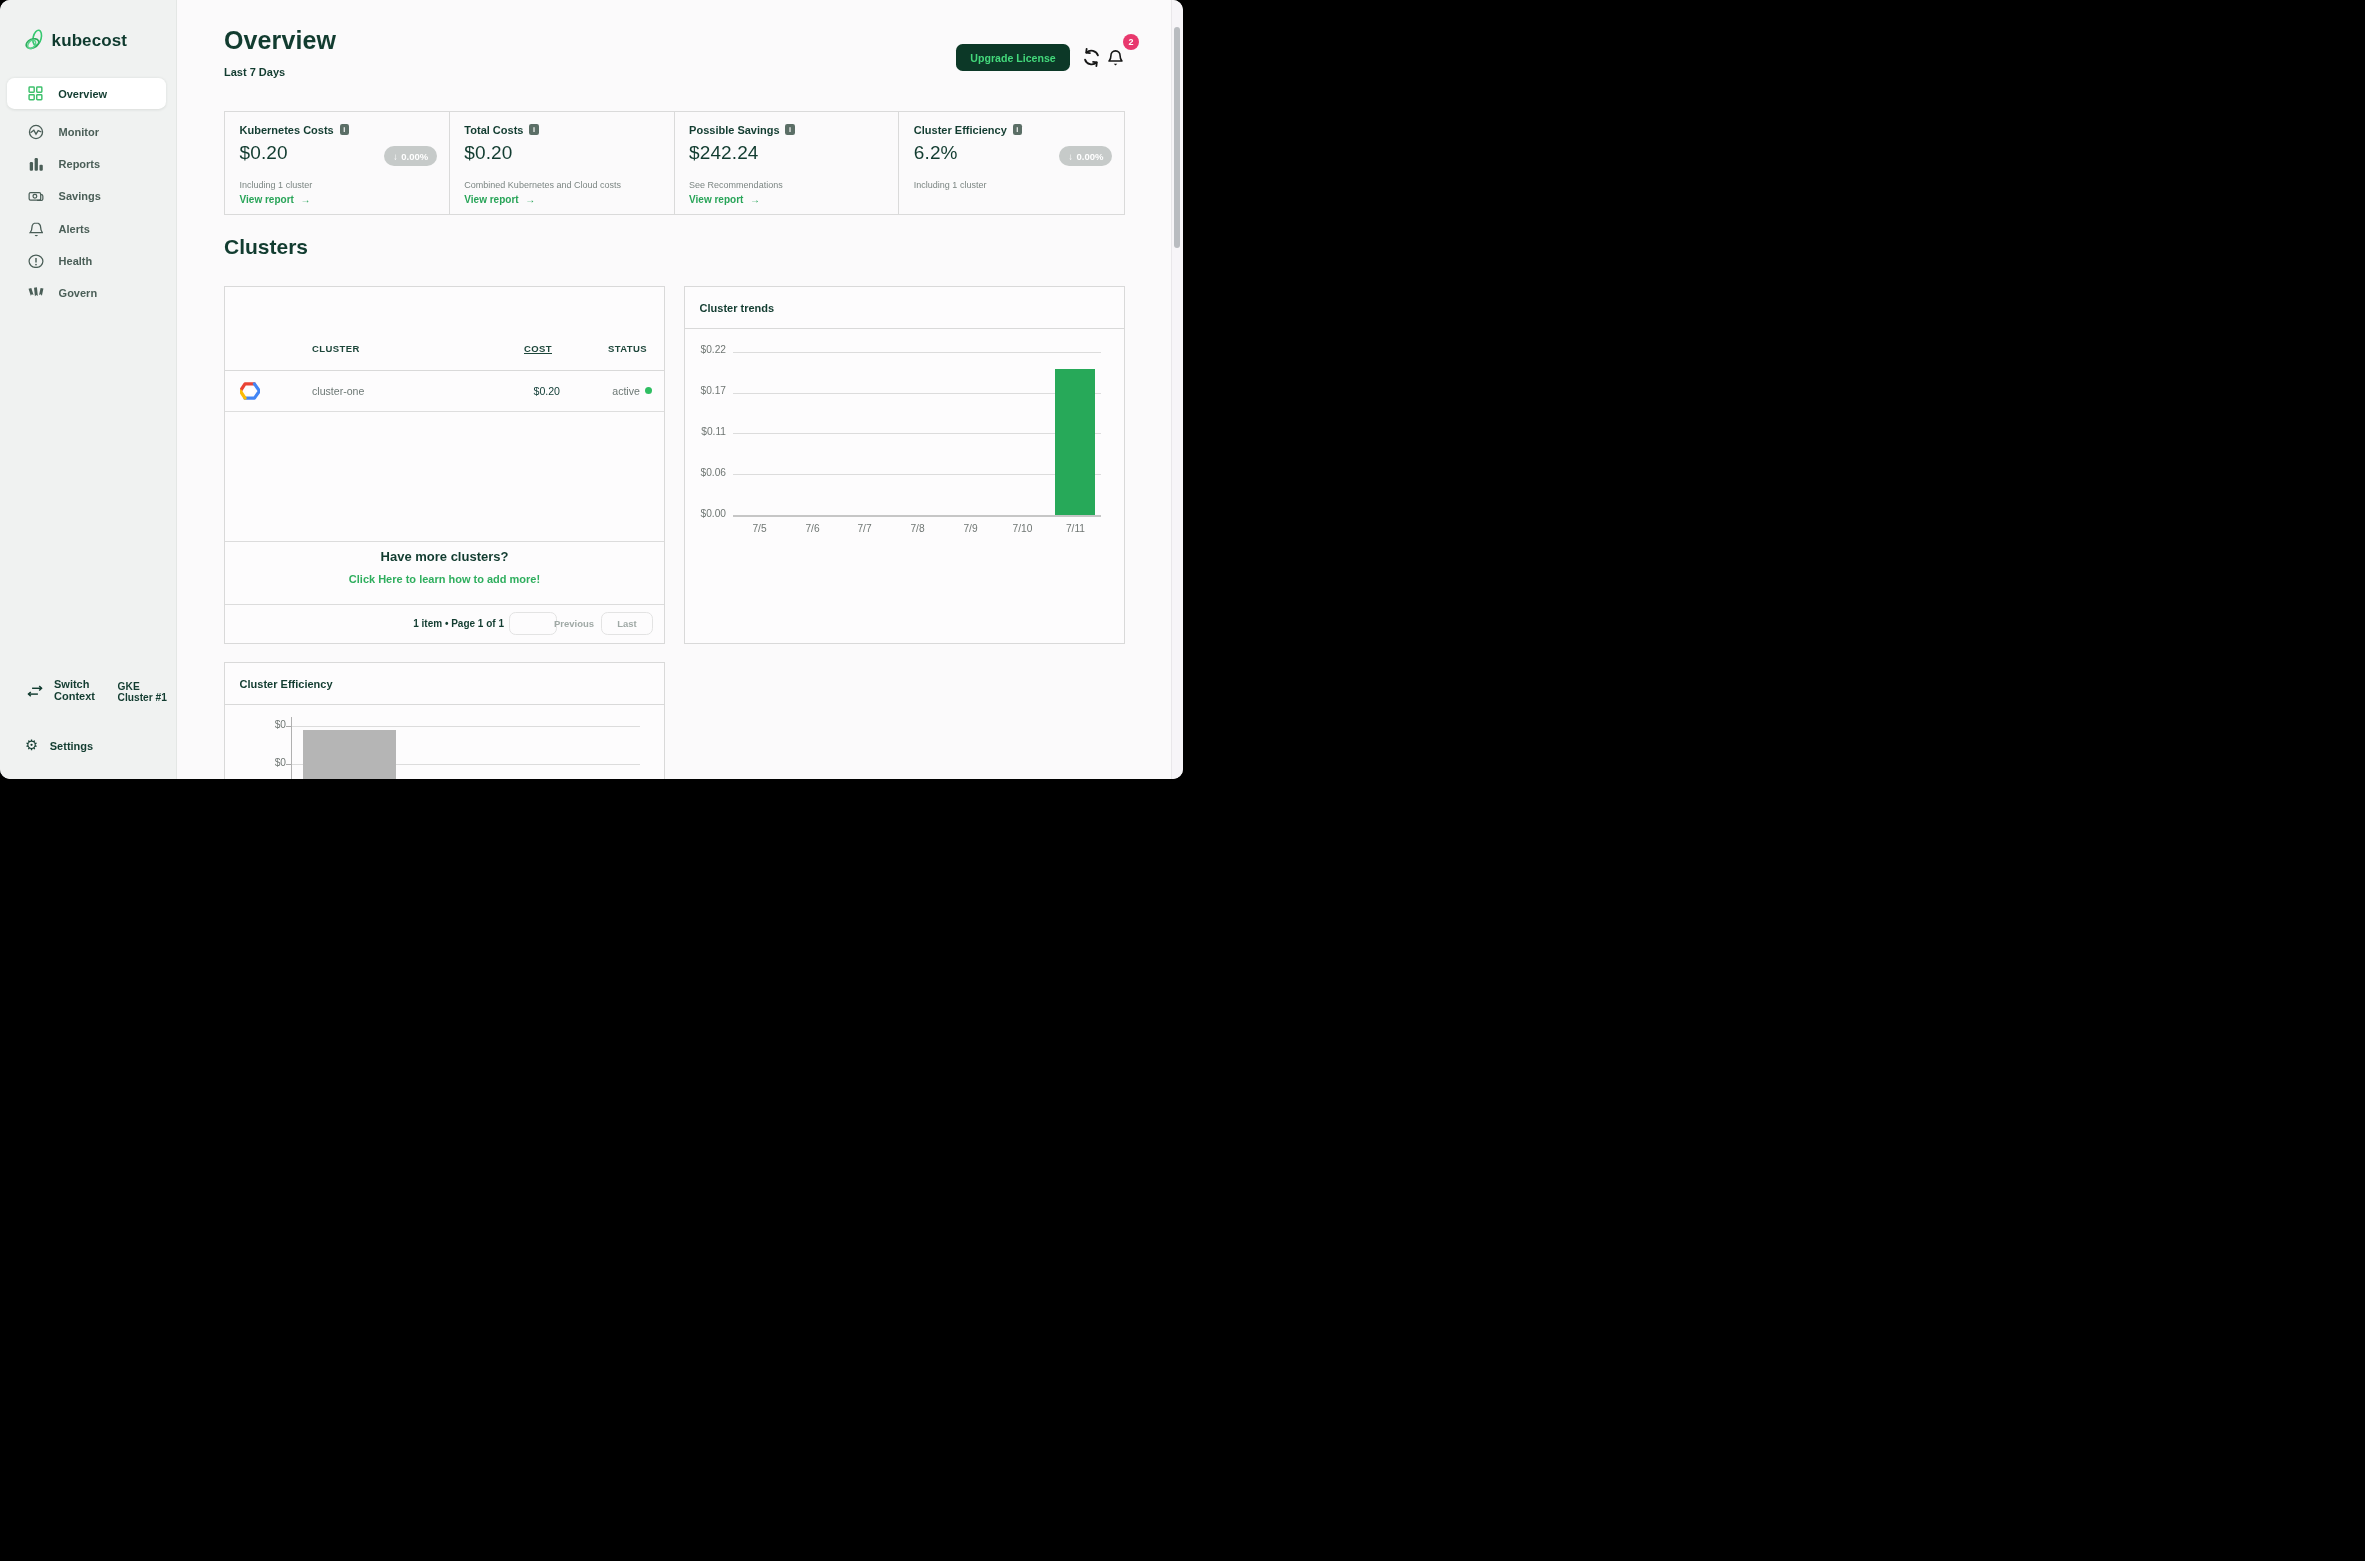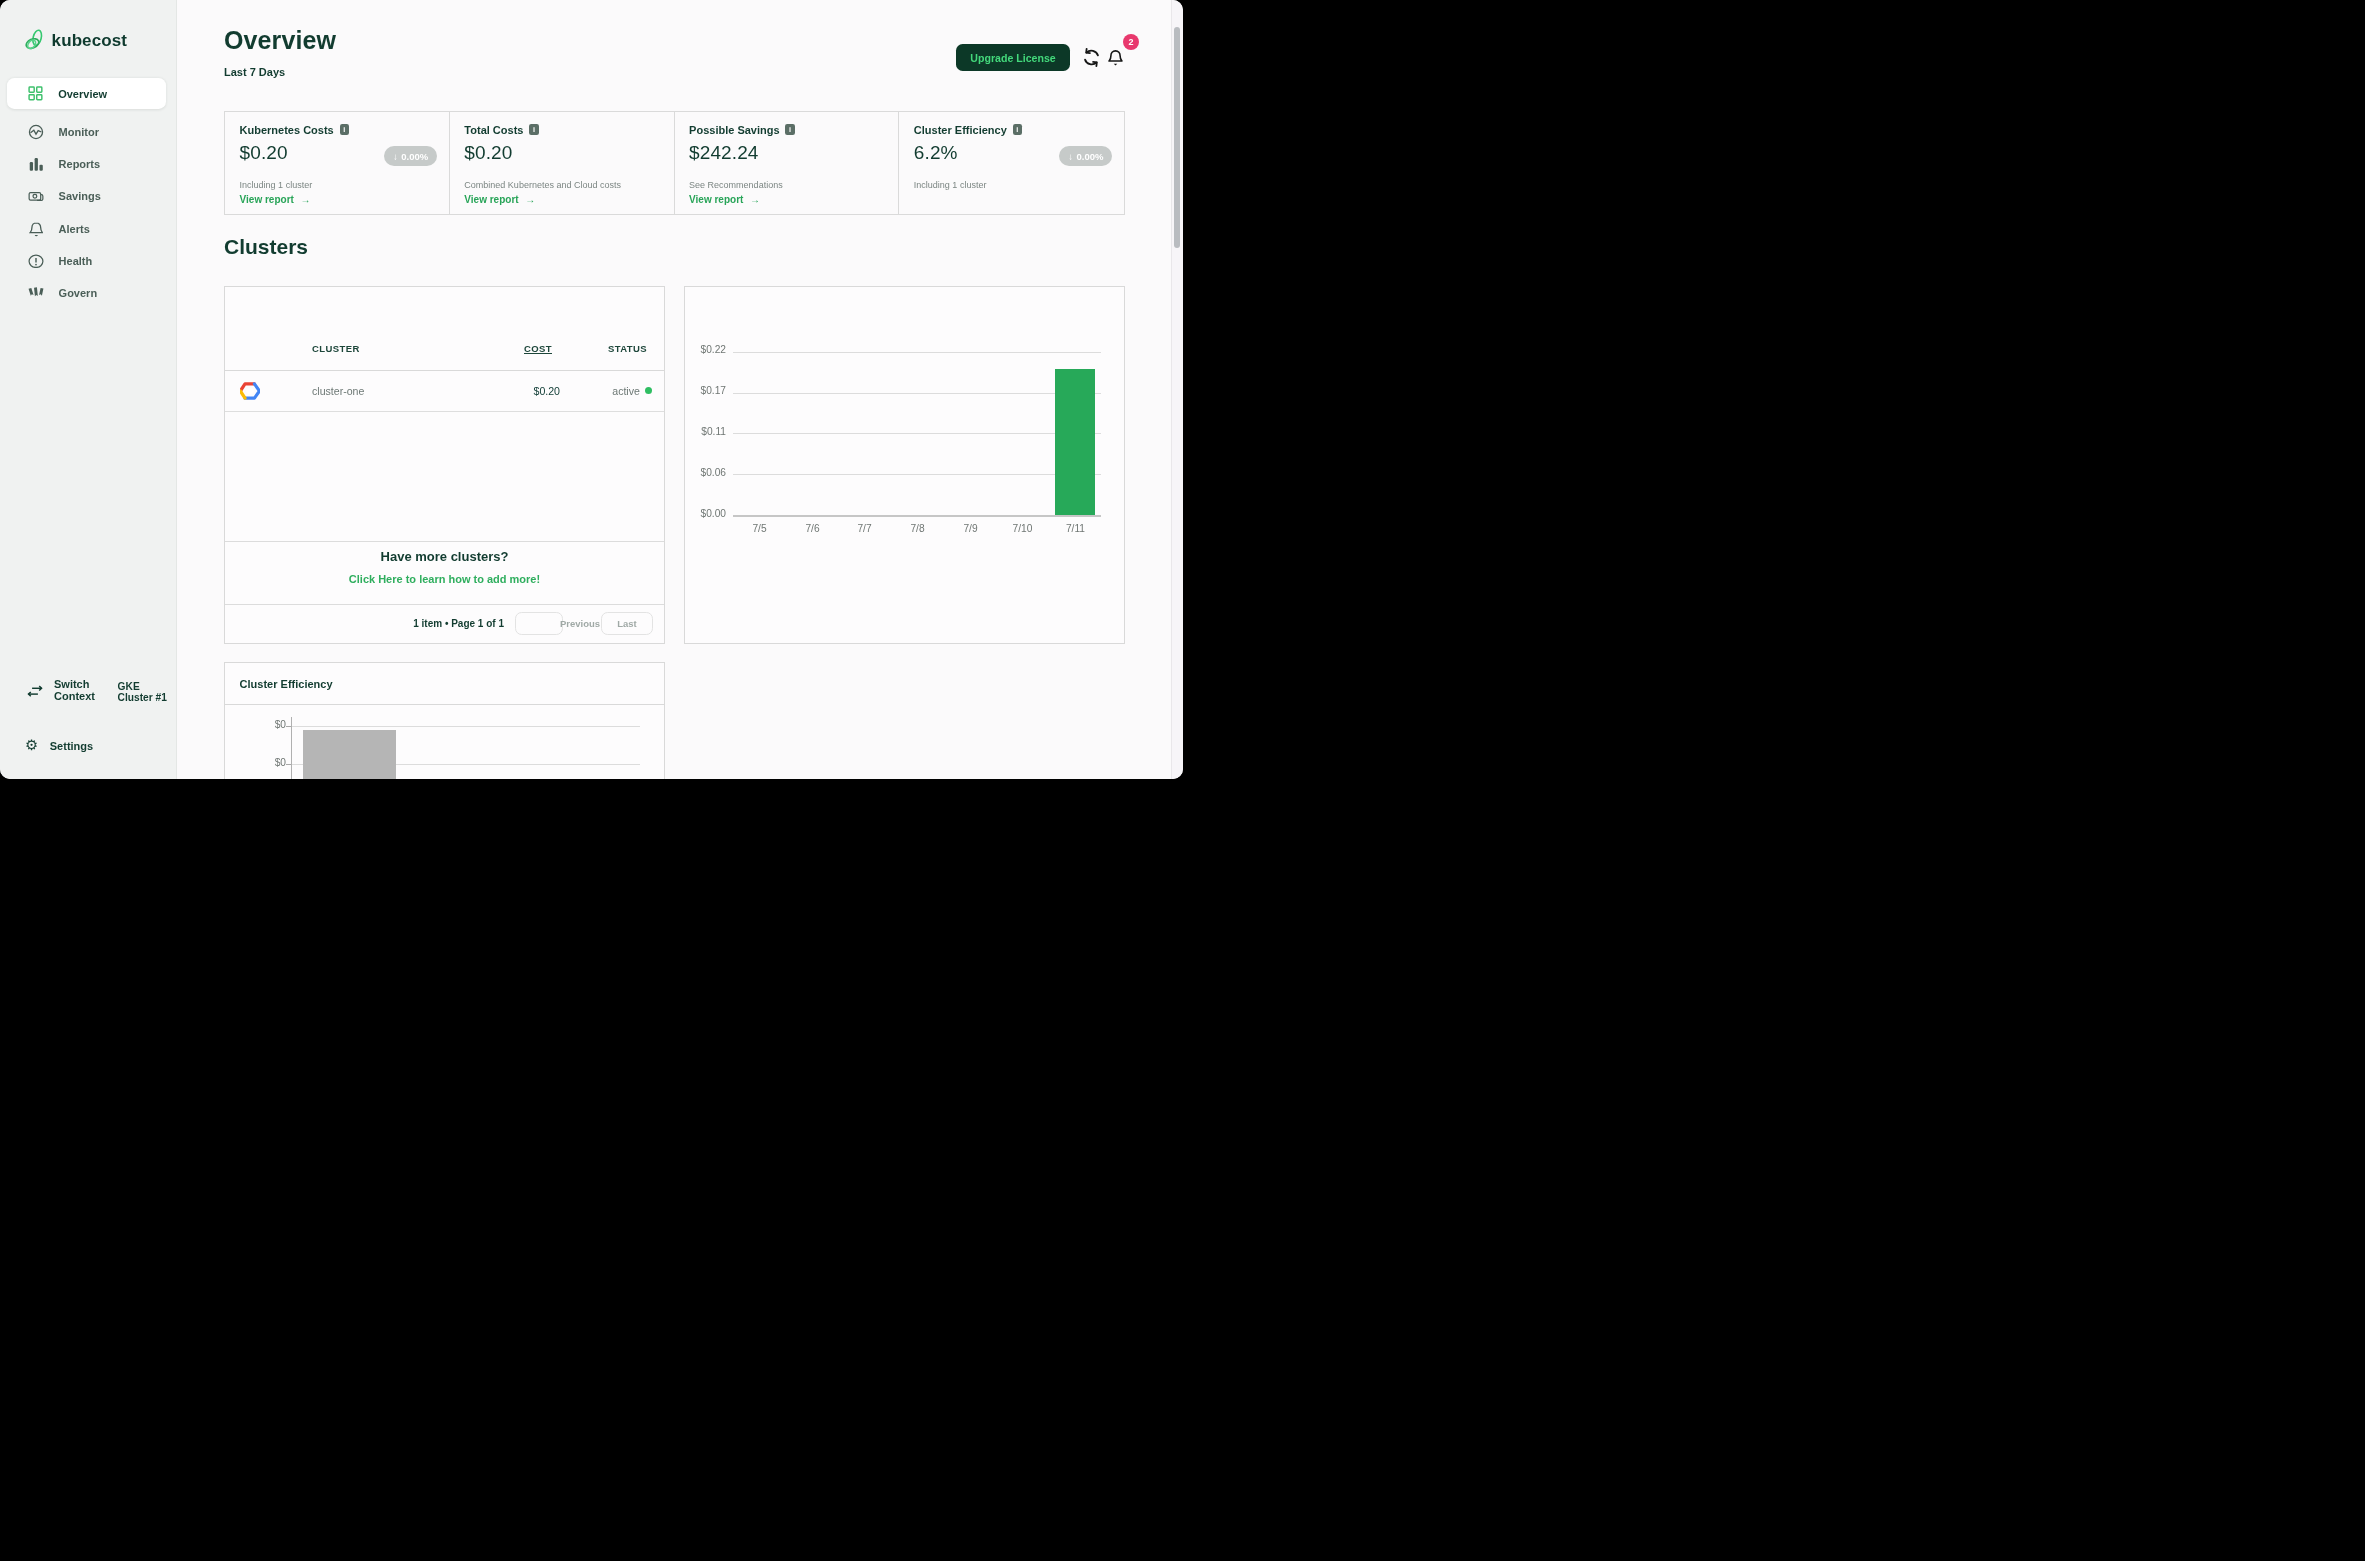--- a/index.html
+++ b/index.html
@@ -75,21 +75,21 @@
   .ccost{position:absolute;right:104px;top:14.6px;font-size:10.6px;color:#16413a;}
   .cstatus{position:absolute;right:11.7px;top:14.6px;display:flex;align-items:center;gap:5.1px;font-size:10.6px;color:#6d7875;}
   .dot{width:7.3px;height:7.3px;border-radius:50%;background:#2fbe62;}
   .bd-div1{position:absolute;left:0;right:0;top:254px;border-top:0.7px solid #dcdcdc;}
   .bd-empty-title{position:absolute;left:0;right:0;top:262px;text-align:center;font-size:13px;font-weight:800;color:#123c30;}
   .bd-empty-link{position:absolute;left:0;right:0;top:286px;text-align:center;font-size:11px;font-weight:600;color:#2fae5e;cursor:pointer;}
   .bd-div2{position:absolute;left:0;right:0;top:317px;border-top:0.7px solid #dcdcdc;}
   .bd-summary{position:absolute;right:160px;top:331px;font-size:10px;font-weight:800;color:#123c30;}
   .pg-btn{position:absolute;top:325px;height:23.4px;border:0.7px solid #e3e3e3;border-radius:6.6px;background:transparent;
     color:#a0a9a6;font-size:9.5px;font-weight:700;font-family:"Liberation Sans",sans-serif;cursor:pointer;}
-  .btn-prev{left:290px;width:48px;padding-left:44px;}
+  .btn-prev{left:284px;width:48px;padding-left:44px;}
   .btn-next{left:376px;width:52px;}
 
   
   .chart{position:absolute;left:0;top:42px;right:0;bottom:0;}
   .gridline{position:absolute;height:0.7px;background:#dcdcdc;}
   .axisline{height:1.5px;background:#c6c6c6;}
   .ytick{position:absolute;left:0;width:41px;text-align:right;font-size:10.2px;color:#6f7673;}
   .xtick{position:absolute;text-align:center;font-size:10.2px;color:#6f7673;}
   .bar{position:absolute;}
   .eff-ylab{position:absolute;left:26px;width:35px;text-align:right;font-size:10.2px;color:#6f7673;}
@@ -319,20 +319,21 @@
     <div class="bd-div1"></div>
     <div class="bd-empty-title">Have more clusters?</div>
     <div class="bd-empty-link">Click Here to learn how to add more!</div>
     <div class="bd-div2"></div>
     <div class="bd-summary">1 item • Page 1 of 1</div>
     <button class="pg-btn btn-prev">Previous</button>
     <button class="pg-btn btn-next">Last</button>
   </div>
 
   <div class="panel" id="trends">
+    <div class="panel-h">Cluster trends</div>
     <div class="chart" id="trends-chart">
         <div class="gridline" style="left: 48px; width: 368px; top: 22.6px;"></div>
         <div class="ytick" style="top: 15.3px;">$0.22</div>
         <div class="gridline" style="left: 48px; width: 368px; top: 64px;"></div>
         <div class="ytick" style="top: 56px;">$0.17</div>
         <div class="gridline" style="left: 48px; width: 368px; top: 104px;"></div>
         <div class="ytick" style="top: 97px;">$0.11</div>
         <div class="gridline" style="left: 48px; width: 368px; top: 145px;"></div>
         <div class="ytick" style="top: 138px;">$0.06</div>
         <div class="gridline axisline" style="left: 48px; width: 368px; top: 186px;"></div>

